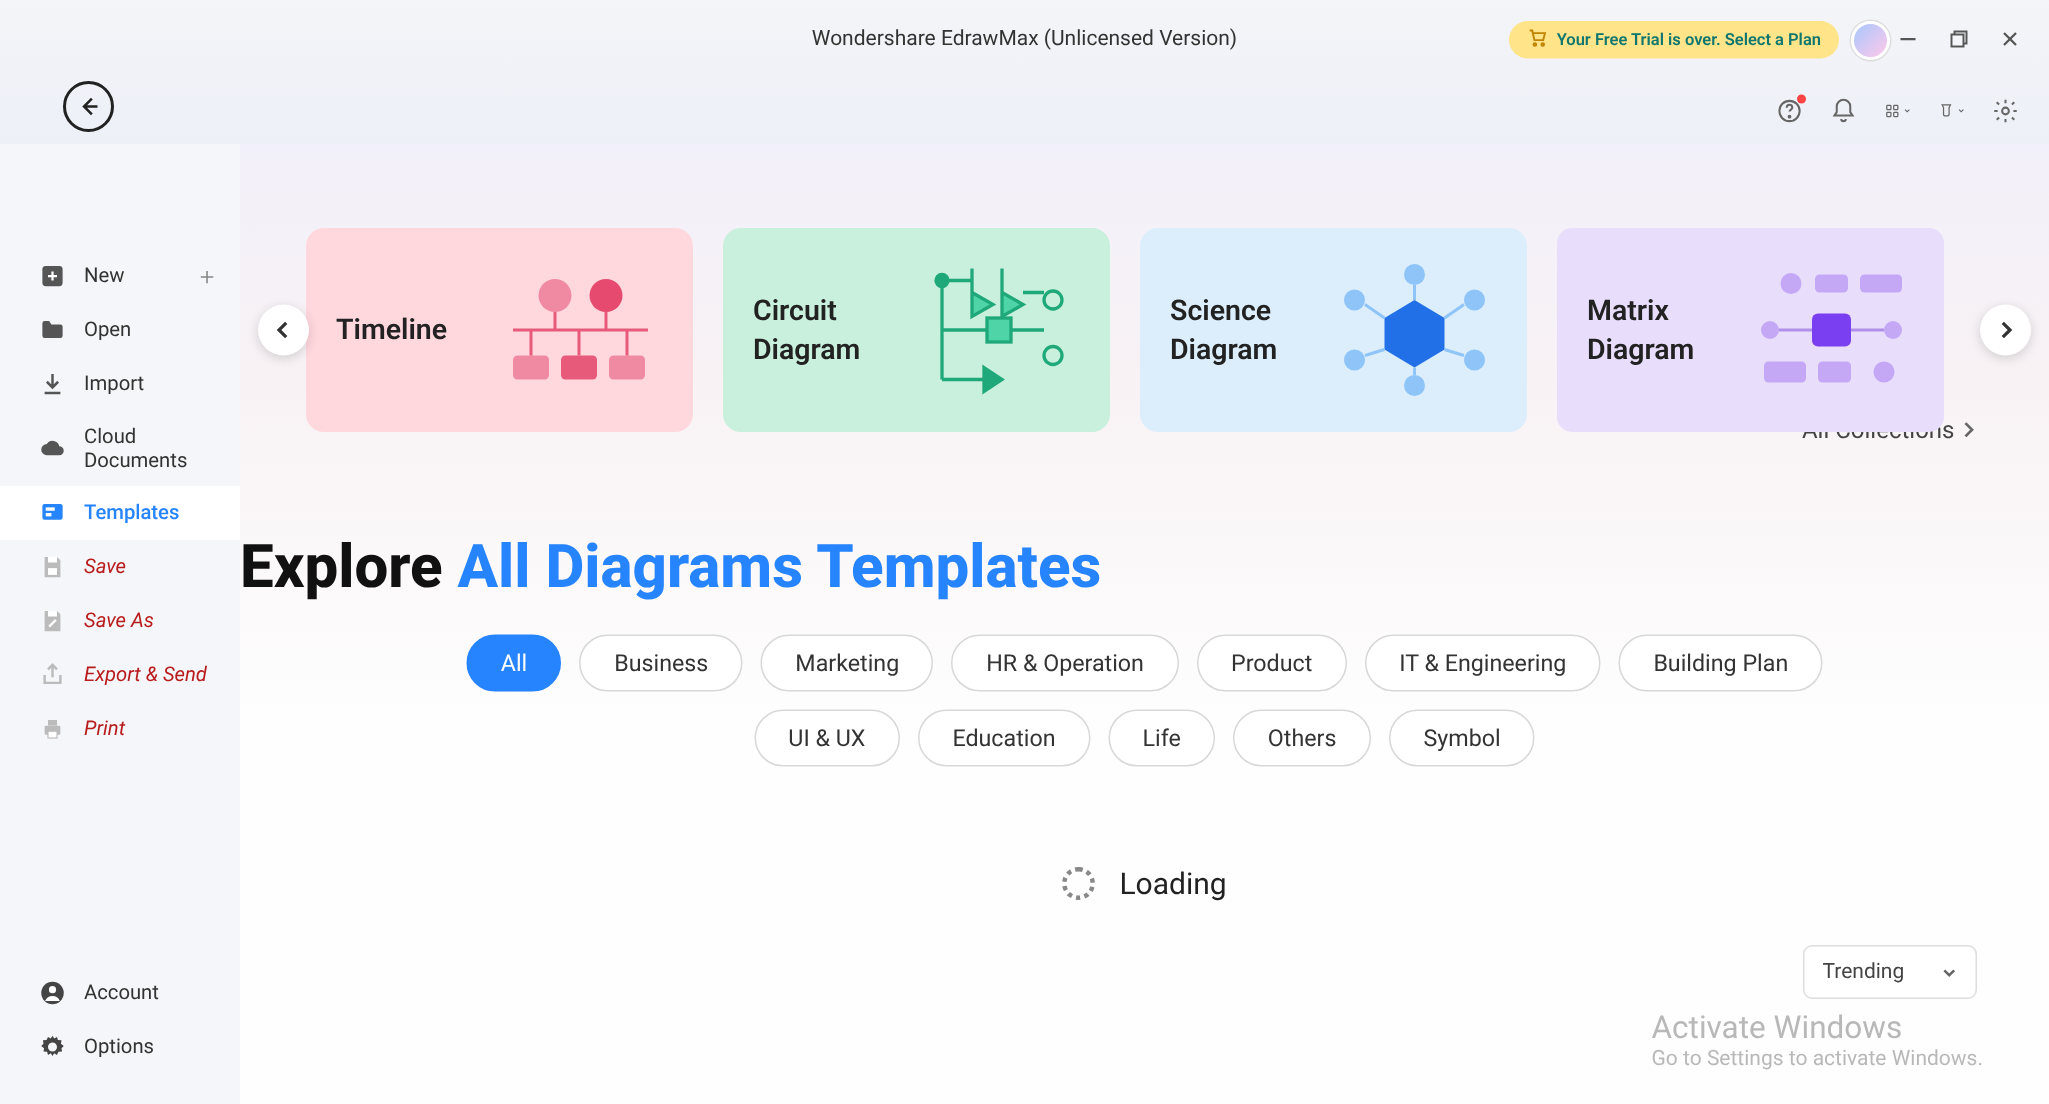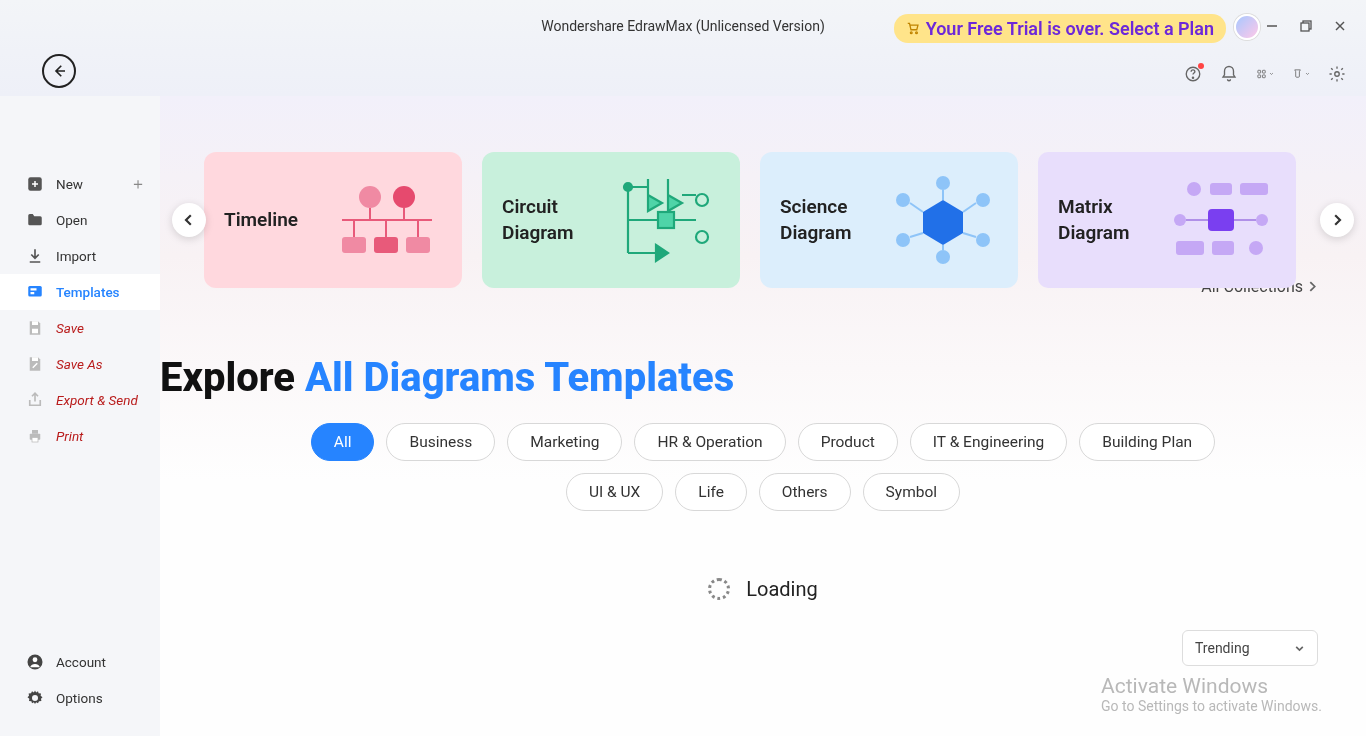--- a/index.html
+++ b/index.html
@@ -1,21 +1,21 @@
 <!DOCTYPE html>
 <html><head>
 <meta charset="utf-8">
 <style>
 * { margin:0; padding:0; box-sizing:border-box; font-family:-apple-system,BlinkMacSystemFont,"Segoe UI",Roboto,Arial,sans-serif; }
 body { width:1366px; height:736px; overflow:hidden; background:#fff; position:relative; }
 
 
 .titlebar { height:52px; display:flex; align-items:center; justify-content:center; position:relative; background:linear-gradient(to bottom,#f3f5f8,#f0f2f8); }
 .title-text { font-size:14px; color:#333; }
-.trial-pill { position:absolute; right:140px; top:14px; background:#ffe48a; border-radius:14px; padding:4px 12px; font-size:18px; font-weight:600; color:#6d28d9; display:flex; align-items:center; gap:6px; }
+.trial-pill { position:absolute; right:140px; top:14px; background:#ffe48a; border-radius:14px; padding:4px 12px; font-size:11px; font-weight:600; color:#0f766e; display:flex; align-items:center; gap:6px; }
 .avatar { position:absolute; right:106px; top:14px; width:26px; height:26px; border-radius:50%; background:linear-gradient(135deg,#a8c8ff,#ffc8e8); border:2px solid #fff; box-shadow:0 0 0 1px #ddd; }
 .winbtns { position:absolute; right:8px; top:0; height:52px; display:flex; align-items:center; gap:18px; padding:0 10px; }
 .winbtn { width:16px; height:16px; display:flex; align-items:center; justify-content:center; color:#555; cursor:pointer; }
 
 
 .toolbar2 { height:44px; display:flex; align-items:center; justify-content:flex-end; gap:18px; padding:0 20px; background:linear-gradient(to bottom,#f0f2f8,#eef0f8); }
 .tbicon { width:18px; height:18px; color:#666; cursor:pointer; position:relative; display:flex; align-items:center; justify-content:center; }
 .tbicon .dot { position:absolute; top:-2px; right:-2px; width:6px; height:6px; background:#ff4444; border-radius:50%; }
 
 
@@ -62,21 +62,21 @@
 
 .explore { text-align:left; font-size:40px; font-weight:800; margin-top:66px; color:#111; }
 .explore .accent { color:#2684ff; }
 
 
 .pills { display:flex; flex-wrap:wrap; justify-content:center; gap:12px; margin-top:22px; padding:0 120px; }
 .pill { padding:9px 22px; border-radius:22px; border:1px solid #d8d8d8; background:#fff; font-size:15.5px; color:#333; cursor:pointer; }
 .pill.active { background:#2684ff; color:#fff; border-color:#2684ff; }
 
 
-.sortdd { position:absolute; right:48px; top:534px; width:136px; height:36px; border:1px solid #ddd; border-radius:6px; background:#fff; display:flex; align-items:center; justify-content:space-between; padding:0 12px; font-size:14px; color:#444; cursor:pointer; }
+.sortdd { position:absolute; right:48px; top:534px; width:116px; height:36px; border:1px solid #ddd; border-radius:6px; background:#fff; display:flex; align-items:center; justify-content:space-between; padding:0 12px; font-size:14px; color:#444; cursor:pointer; }
 
 
 .loading { display:flex; align-items:center; justify-content:center; gap:16px; margin-top:66px; font-size:20px; color:#222; }
 .spinner { width:22px; height:22px; border:3px dotted #888; border-radius:50%; animation:spin 1.2s linear infinite; }
 @keyframes spin { to { transform:rotate(360deg);} }
 
 
 .watermark { position:absolute; right:44px; bottom:22px; color:#b8b8b8; text-align:left; }
 .watermark .l1 { font-size:21px; }
 .watermark .l2 { font-size:14px; }
@@ -187,20 +187,28 @@
           </span>
           <span>Open</span>
         </div>
         <div class="side-item">
           <span class="si-icon">
             <svg width="18" height="18" viewBox="0 0 24 24" fill="none" stroke="#555" stroke-width="2.2">
               <path d="M12 3v11M7 10l5 5 5-5M5 20h14"></path>
             </svg>
           </span>
           <span>Import</span>
+        </div>
+        <div class="side-item">
+          <span class="si-icon">
+            <svg width="18" height="18" viewBox="0 0 24 24" fill="#555">
+              <path d="M7 18a5 5 0 010-10 6 6 0 0111 2 4 4 0 010 8H7z"></path>
+            </svg>
+          </span>
+          <span>Cloud Documents</span>
         </div>
         <div class="side-item active">
           <span class="si-icon">
             <svg width="18" height="18" viewBox="0 0 24 24" fill="#2684ff">
               <rect x="3" y="4" width="18" height="14" rx="2"></rect>
               <rect x="6" y="7" width="8" height="3" fill="#fff"></rect>
               <rect x="6" y="12" width="5" height="3" fill="#fff"></rect>
             </svg>
           </span>
           <span>Templates</span>
@@ -372,20 +380,21 @@
 
     <div class="pills" id="pills">
         <div class="pill active">All</div>
         <div class="pill">Business</div>
         <div class="pill">Marketing</div>
         <div class="pill">HR &amp; Operation</div>
         <div class="pill">Product</div>
         <div class="pill">IT &amp; Engineering</div>
         <div class="pill">Building Plan</div>
         <div class="pill">UI &amp; UX</div>
+        <div class="pill">Education</div>
         <div class="pill">Life</div>
         <div class="pill">Others</div>
         <div class="pill">Symbol</div>
       </div>
 
     <div class="sortdd">
       <span>Trending</span>
       <svg width="11" height="11" viewBox="0 0 10 10">
           <path d="M2 3.5l3 3 3-3" stroke="#666" stroke-width="1.5" fill="none"></path>
         </svg>

